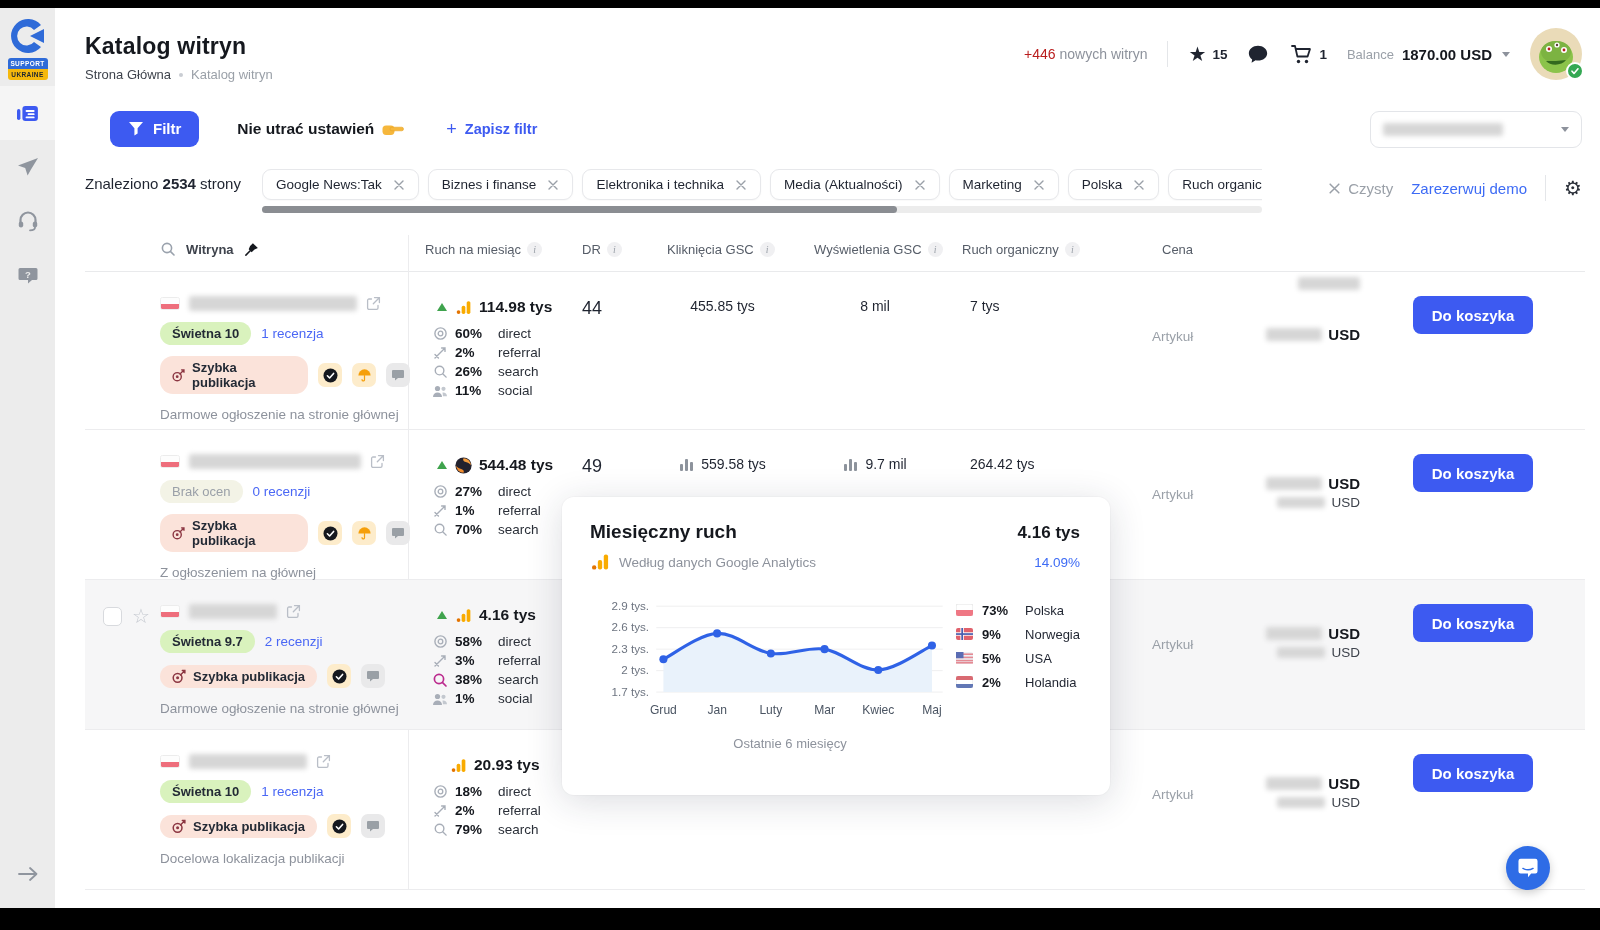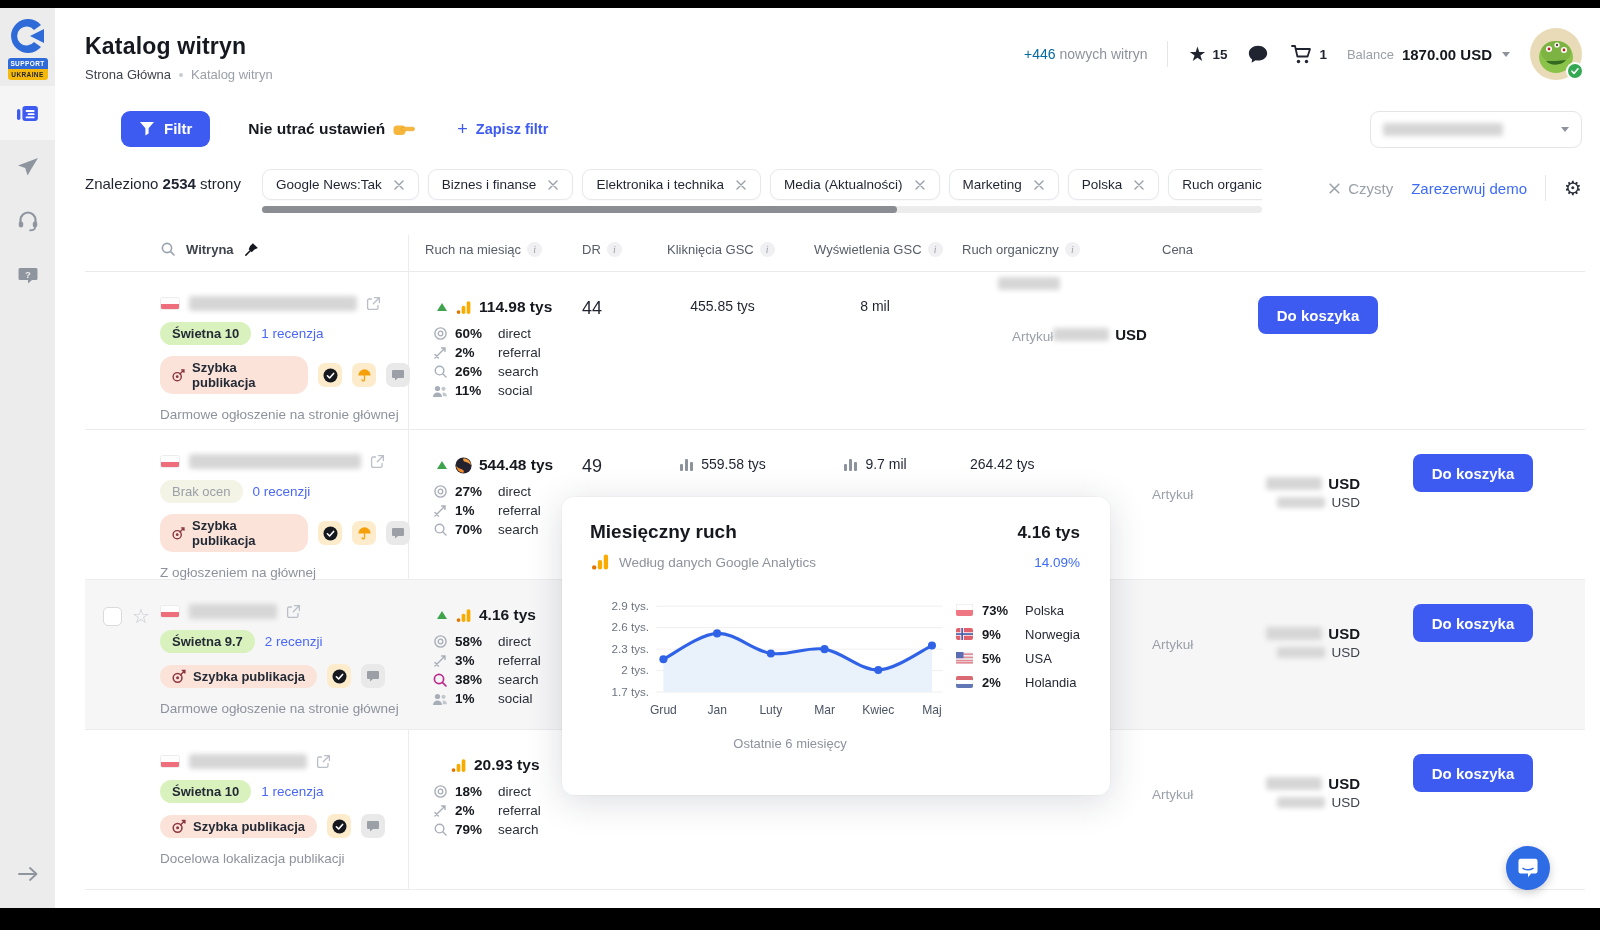--- a/index.html
+++ b/index.html
@@ -20,34 +20,34 @@
   
   .main{position:absolute;left:55px;top:0;right:0;bottom:0;background:#fff;}
   
   .topbar{position:absolute;left:30px;right:18px;top:18px;height:70px;display:flex;align-items:flex-start;}
   .page-head h1{margin:7px 0 0;font-size:23px;font-weight:bold;color:#15181e;letter-spacing:.2px;}
   .crumbs{margin-top:7px;font-size:13px;color:#9aa0a8;display:flex;align-items:center;gap:8px;}
   .crumbs .home{color:#3e434c;}
   .crumb-dot{width:4px;height:4px;border-radius:50%;background:#c9cdd3;}
   .top-right{margin-left:auto;display:flex;align-items:center;gap:20px;height:56px;}
   .new-sites{font-size:14px;color:#8d929c;}
-  .new-sites b{color:#0369a1;font-weight:normal;}
+  .new-sites b{color:#b91c1c;font-weight:normal;}
   .v-div{width:1px;height:26px;background:#e4e6e9;}
   .icon-count{display:flex;align-items:center;gap:6px;font-size:13.5px;font-weight:bold;color:#1f2430;cursor:pointer;}
   .star-glyph{font-size:20px;line-height:1;color:#1f2430;}
   .balance{display:flex;align-items:center;gap:8px;cursor:pointer;}
   .balance .lbl{font-size:13px;color:#9aa0a8;}
   .balance .val{font-size:15px;font-weight:bold;color:#15181e;}
   .caret{width:0;height:0;border-left:4.5px solid transparent;border-right:4.5px solid transparent;
     border-top:5px solid #8d929c;margin-left:2px;}
   .avatar{position:relative;width:52px;height:52px;cursor:pointer;}
   .av-badge{position:absolute;right:-2px;bottom:0;width:18px;height:18px;border-radius:50%;
     background:#34a853;border:2px solid #fff;display:flex;align-items:center;justify-content:center;}
   
-  .filterbar{position:absolute;left:34px;right:18px;top:100px;height:42px;display:flex;align-items:center;padding-left:32px;}
+  .filterbar{position:absolute;left:23px;right:18px;top:100px;height:42px;display:flex;align-items:center;padding-left:32px;}
   .btn-filter{display:flex;align-items:center;gap:9px;background:#3d5af1;color:#fff;font-size:15px;
     font-weight:bold;border:none;border-radius:9px;padding:9px 18px 10px;cursor:pointer;}
   .keep-hint{margin-left:38px;font-size:15.5px;font-weight:bold;color:#15181e;display:flex;align-items:center;gap:8px;}
   .save-filter{margin-left:42px;display:flex;align-items:center;gap:8px;color:#3d5af1;font-size:14.5px;
     font-weight:bold;cursor:pointer;}
   .save-filter .plus{font-size:18px;font-weight:normal;}
   .proj-select{margin-left:auto;width:212px;height:37px;border:1px solid #e3e5e9;border-radius:9px;
     display:flex;align-items:center;padding:0 12px;cursor:pointer;background:#fff;}
   .blur{background:#d6d6d6;border-radius:3px;filter:blur(2.5px);}
   .proj-select .blur{width:120px;height:13px;}
@@ -489,20 +489,21 @@
               </div>
           </div>
         </div>
         <div class="cell c-dr">44</div>
         <div class="cell c-clicks">
             <span class="num">455.85 tys</span>
           </div>
         <div class="cell c-clicks">
             <span class="num">8 mil</span>
           </div>
+        <div class="cell c-org">7 tys</div>
         <div class="cell c-price">
           <span class="blur price-topblur"></span>
           <span class="ptype">
             <svg width="16" height="16" viewBox="0 0 16 16">
                 <path d="M2.5 13.5C2.5 7 8 2.5 13.5 2.5c0 6.5-5.5 11-11 11Z" fill="none" stroke="#3fae5a" stroke-width="1.5"></path>
                 <path d="M2.5 13.5C6 10 9 7.5 12 5.5" fill="none" stroke="#3fae5a" stroke-width="1.2"></path>
               </svg>
             <span>Artykuł</span>
           </span>
           <div class="prices" style="margin-top:27px;">

